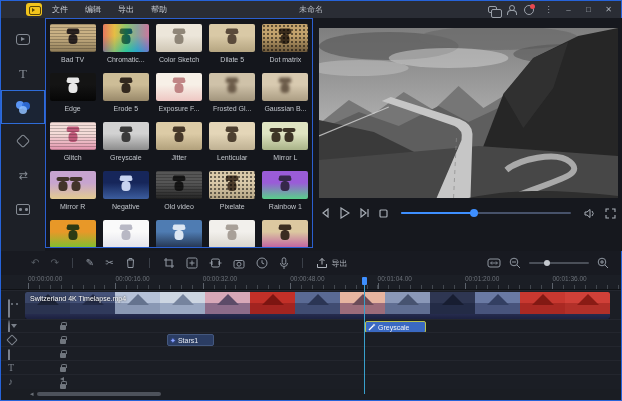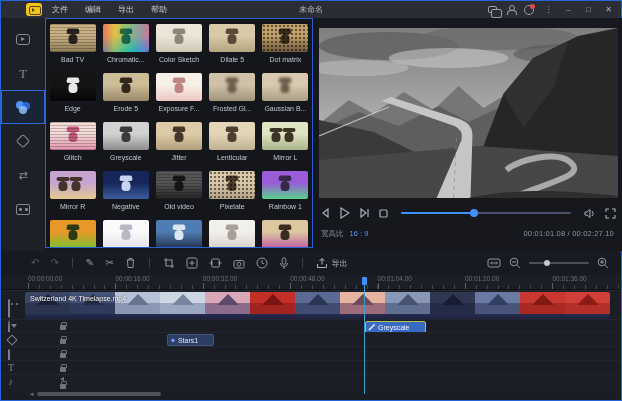--- a/index.html
+++ b/index.html
@@ -386,29 +386,20 @@
       <div class="avctl">
         <svg width="12" height="11" viewBox="0 0 12 11">
             <polygon points="1,4 3,4 6,1.5 6,9.5 3,7 1,7" fill="none" stroke="#a8aeb6" stroke-width="1"></polygon>
             <path d="M8,3 Q10.5,5.5 8,8" fill="none" stroke="#a8aeb6" stroke-width="1"></path>
           </svg>
         <svg width="11" height="11" viewBox="0 0 11 11">
             <path d="M1,4 L1,1 L4,1 M7,1 L10,1 L10,4 M10,7 L10,10 L7,10 M4,10 L1,10 L1,7" fill="none" stroke="#a8aeb6" stroke-width="1.1"></path>
           </svg>
       </div>
     </div>
-    <div class="inforow">
-      <div>
-        <span>宽高比</span>
-        <span class="aspect-value">16 : 9</span>
-      </div>
-      <div class="timecode">
-        <span>00:01:01.08</span><span> / </span><span>00:02:27.10</span>
-      </div>
-    </div>
   </div>
 
   <div class="timeline">
 
     <div class="ttools">
       <span class="glyph disabled">↶</span>
       <span class="glyph disabled">↷</span>
       <span class="sep"></span>
       <span class="glyph">✎</span>
       <span class="glyph">✂</span>

